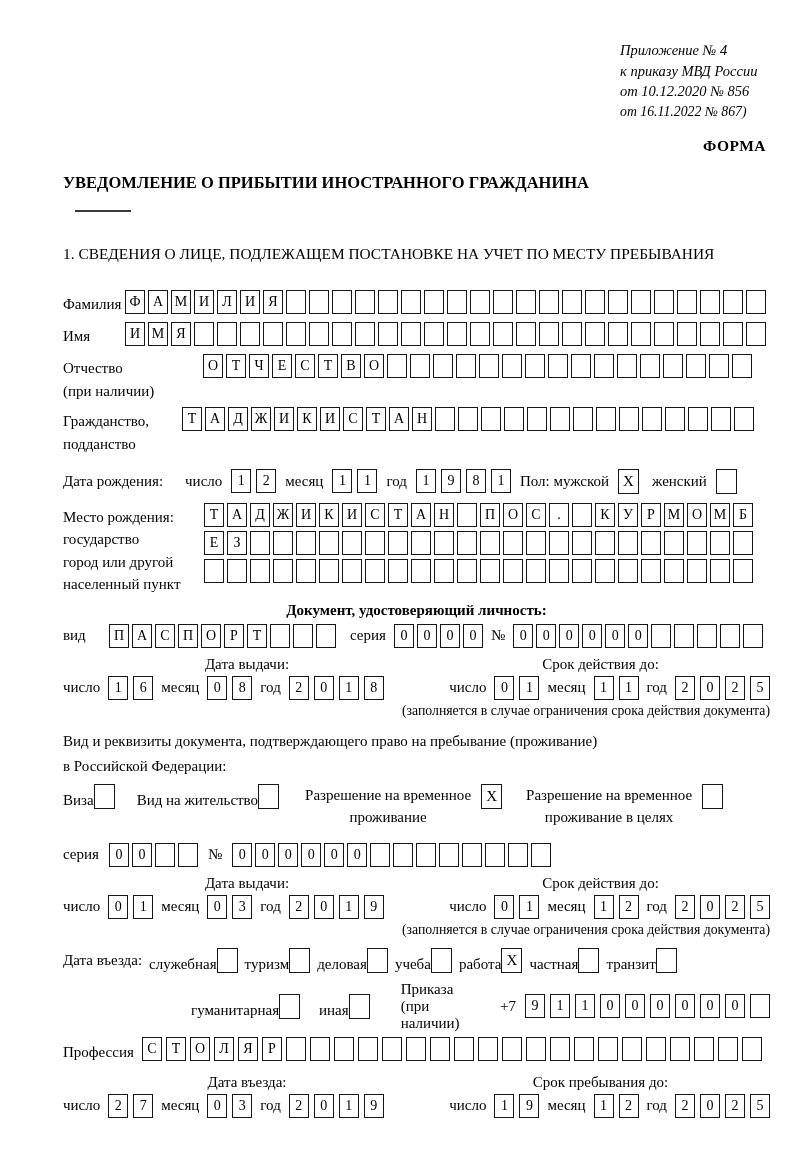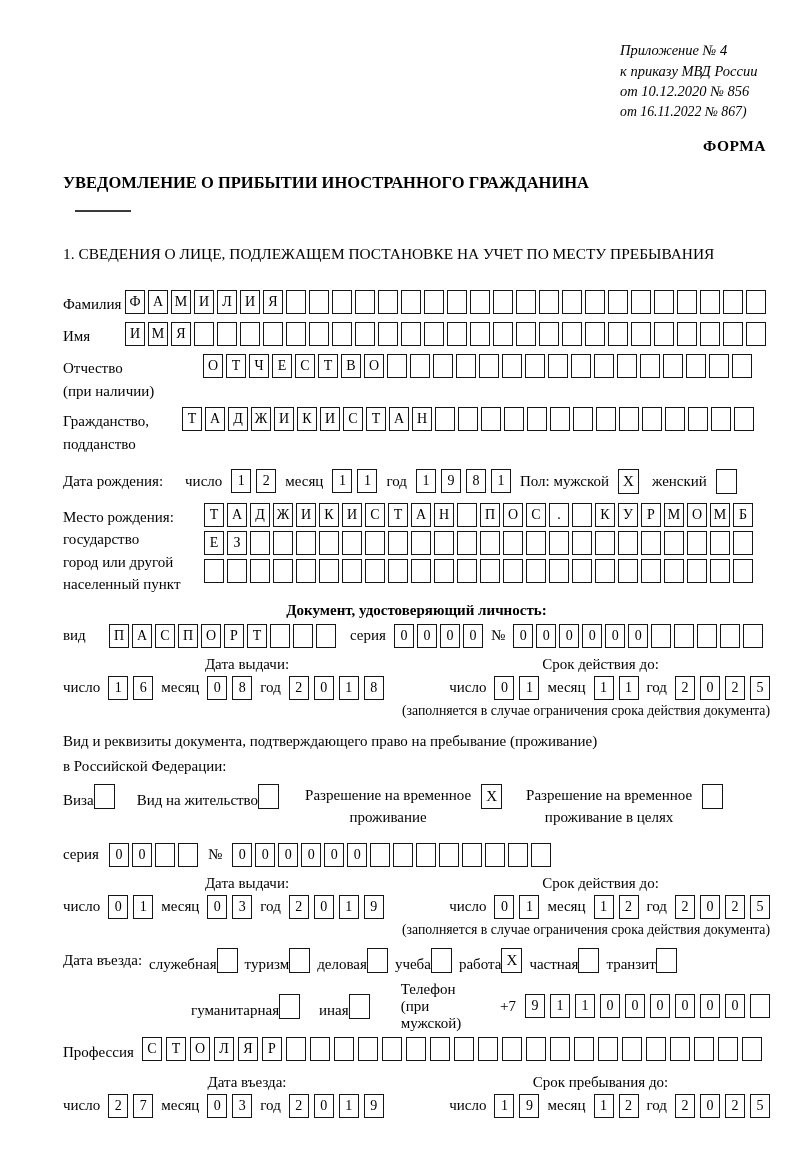--- a/index.html
+++ b/index.html
@@ -548,21 +548,21 @@
   </div>
   <div class="frow inline" style="margin-top:8px; gap:9px; padding-left:128px">
     <span class="opt">
         <span>гуманитарная</span>
         <span class="cb"></span>
       </span>
     <span class="opt" style="margin-left:10px">
         <span>иная</span>
         <span class="cb"></span>
       </span>
-    <span style="margin-left:22px">Телефон (при мужской)</span>
+    <span style="margin-left:22px">Приказа (при наличии)</span>
     <span style="margin-left:14px">+7</span>
     <span class="cells tight">
         <span class="cell">9</span>
         <span class="cell">1</span>
         <span class="cell">1</span>
         <span class="cell">0</span>
         <span class="cell">0</span>
         <span class="cell">0</span>
         <span class="cell">0</span>
         <span class="cell">0</span>

